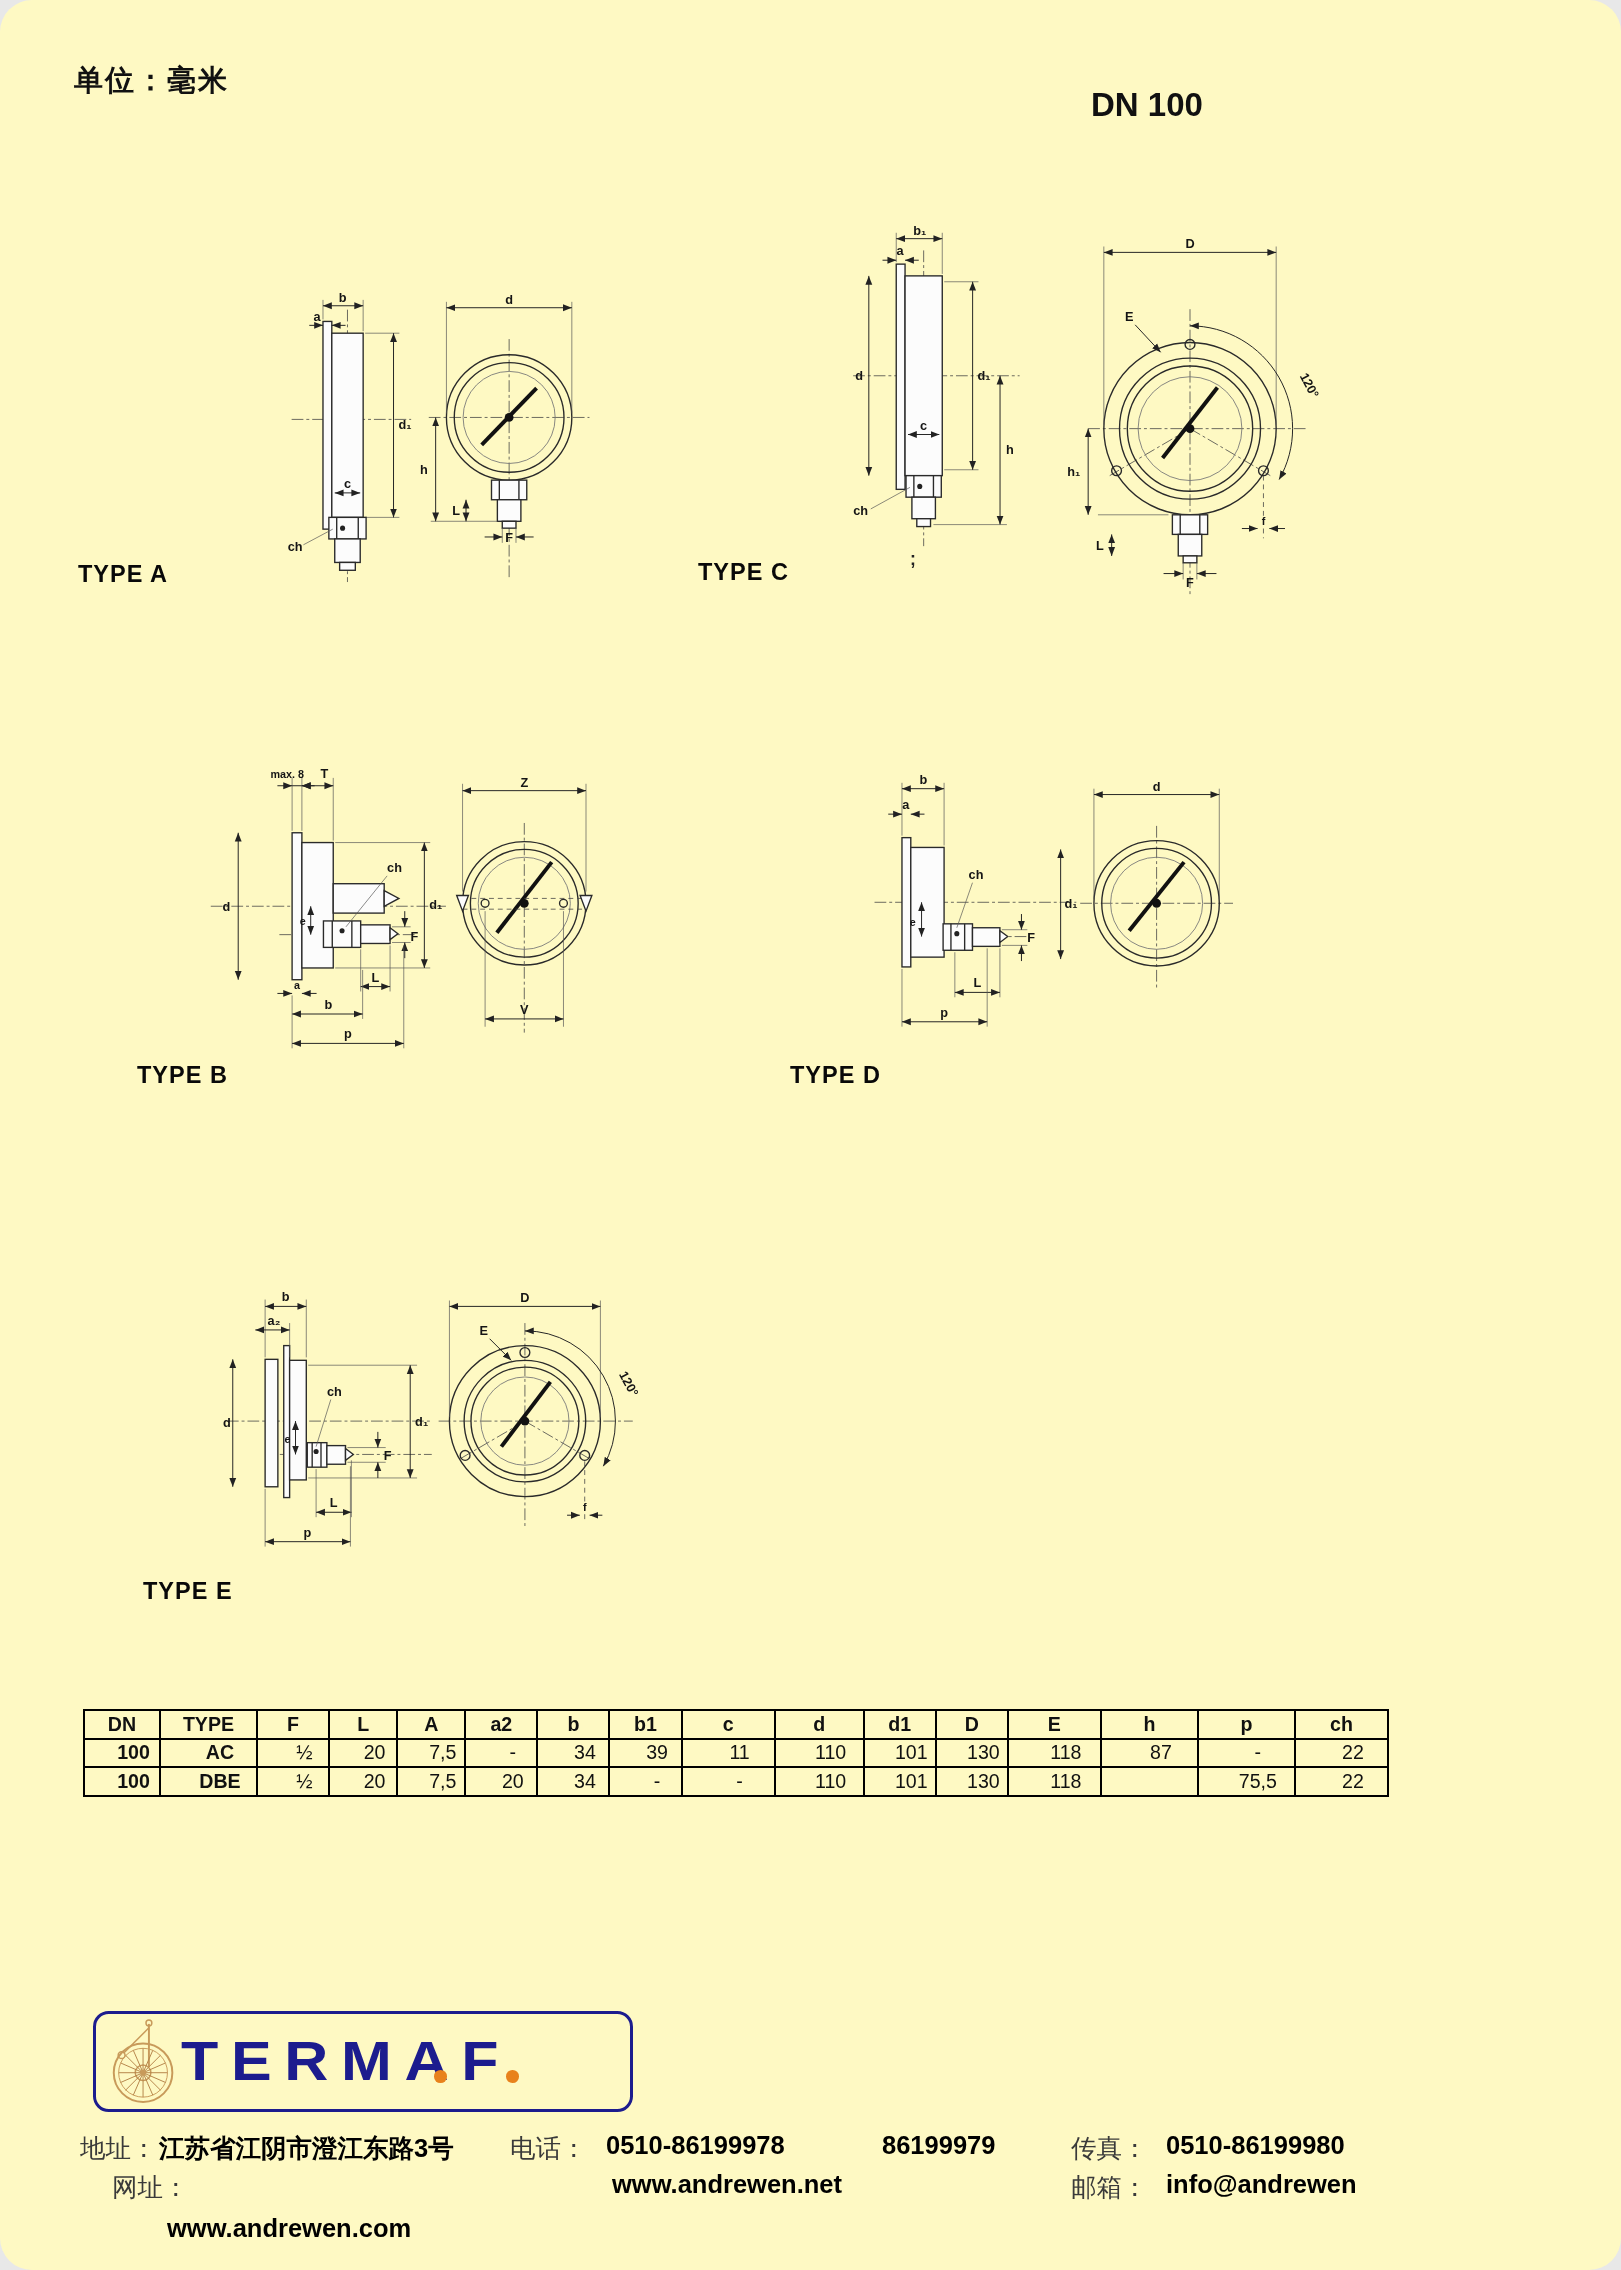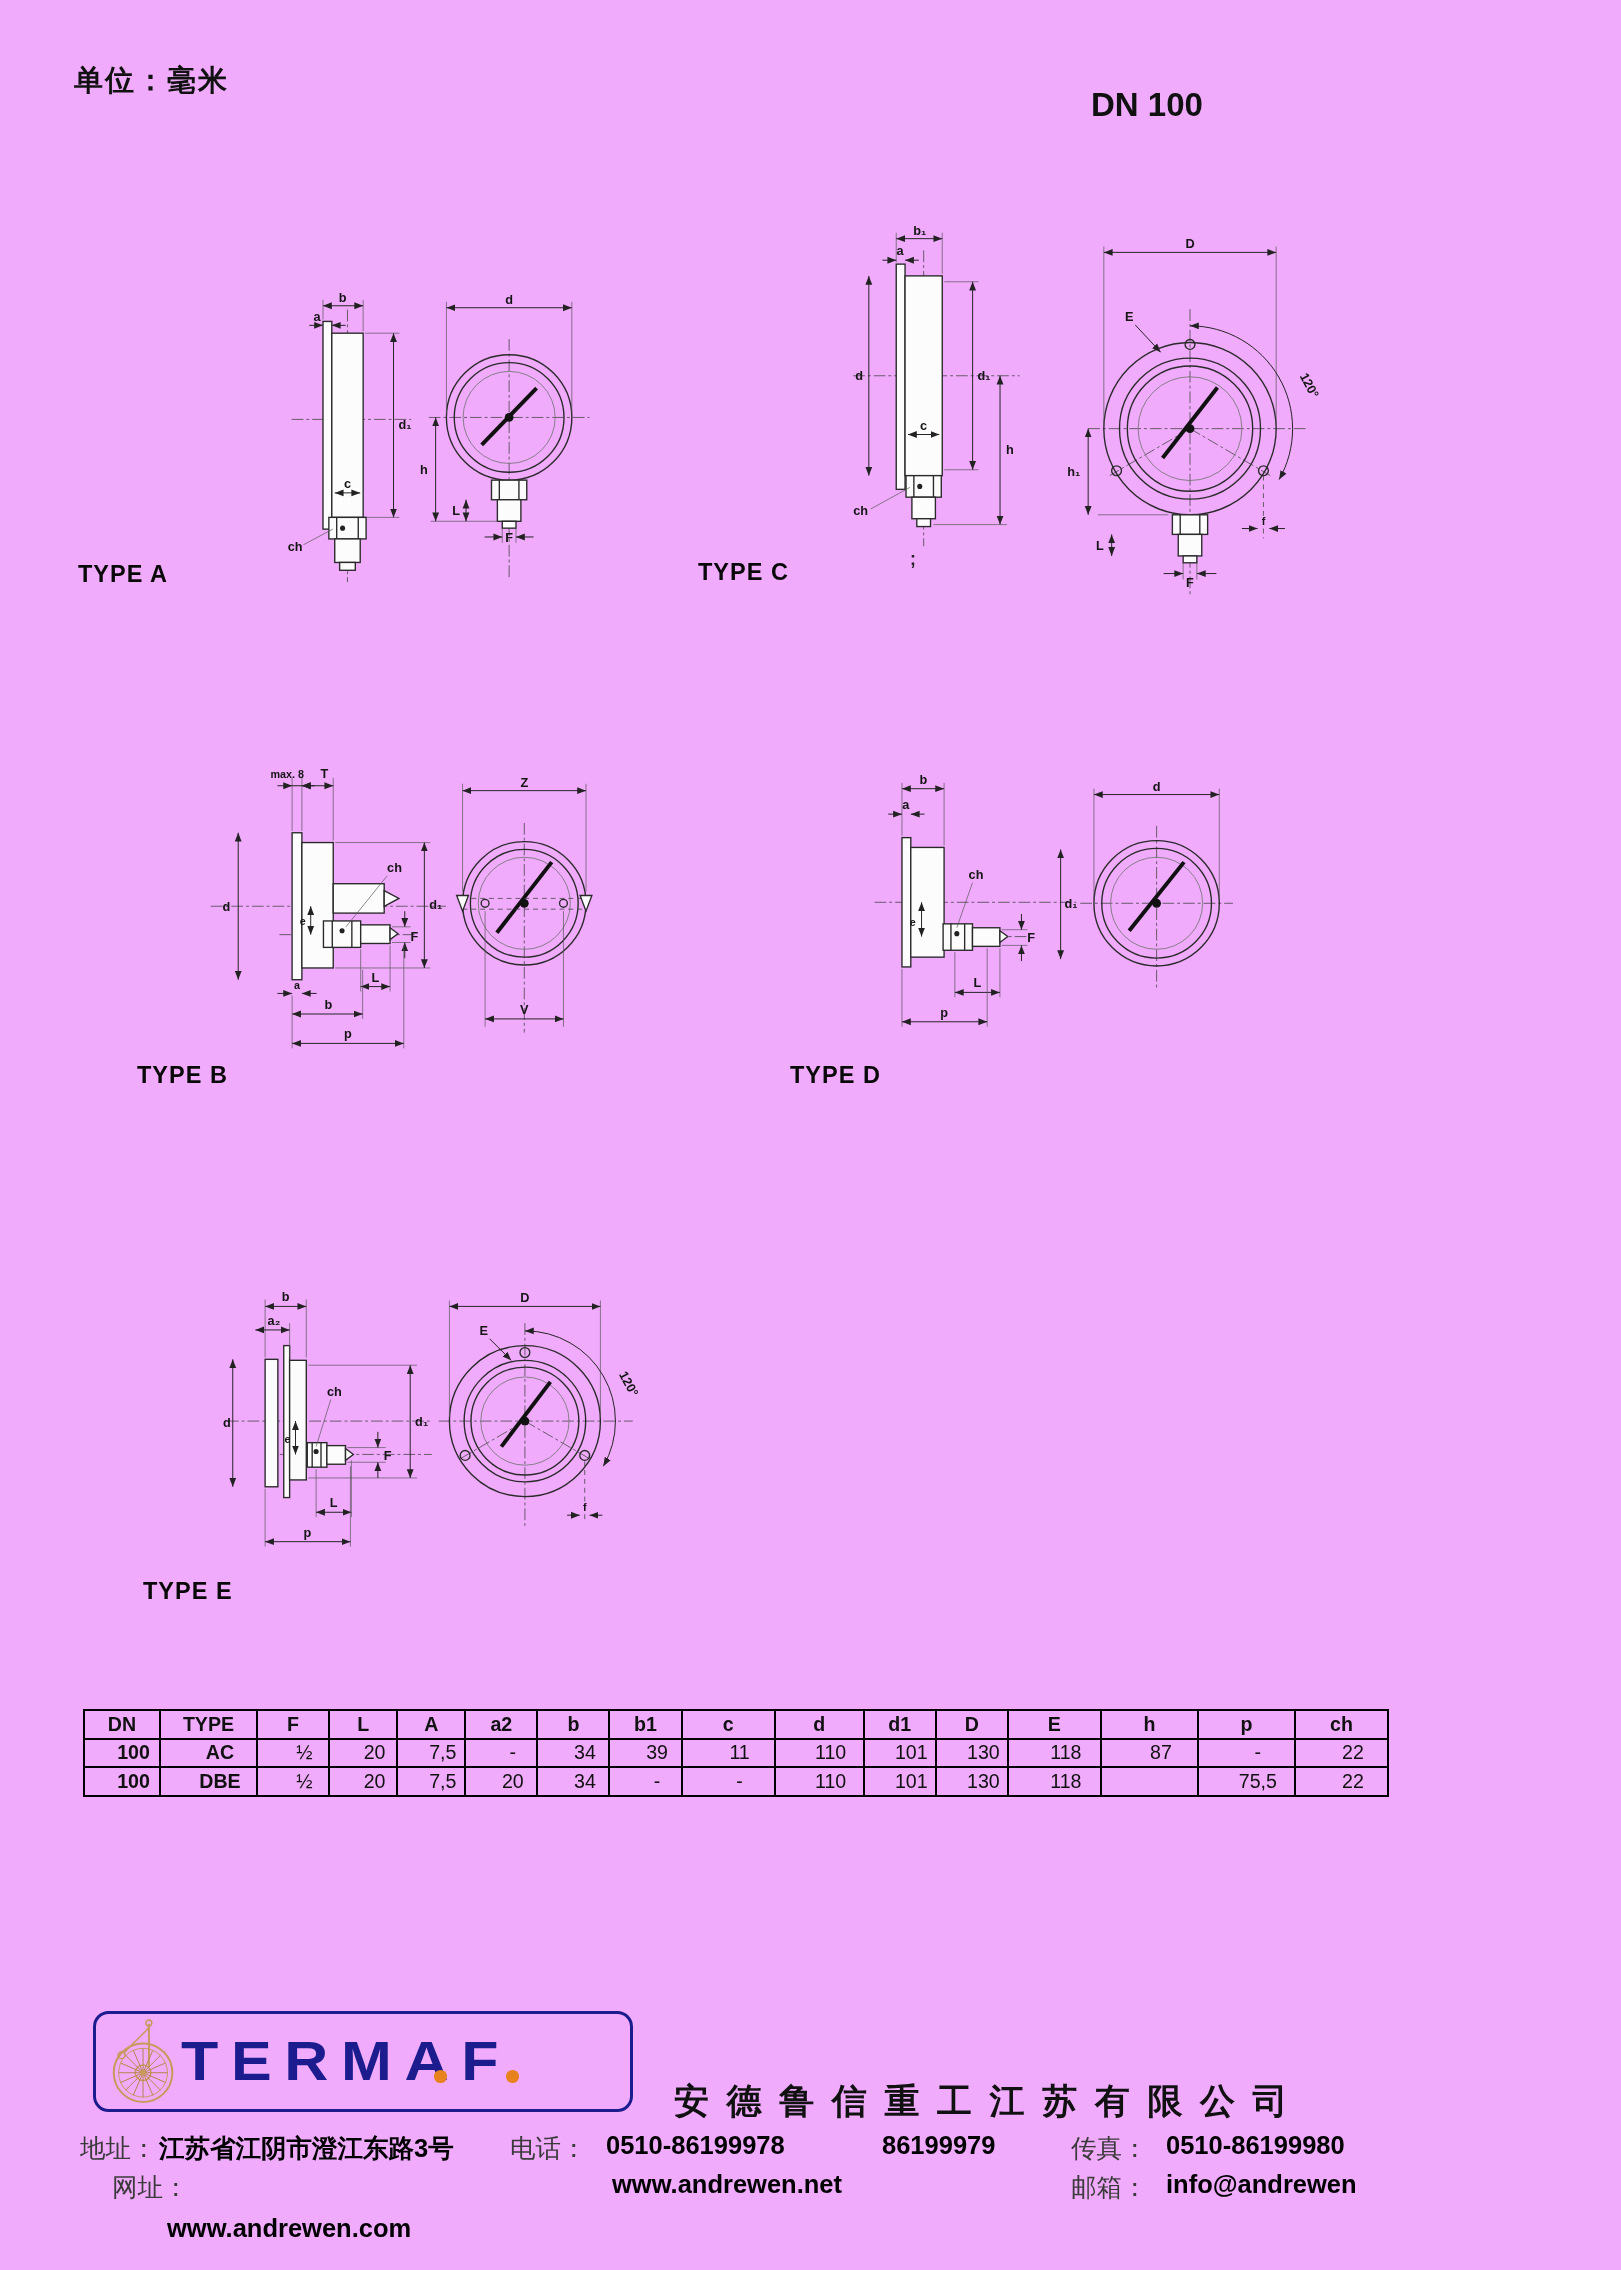--- a/index.html
+++ b/index.html
@@ -1,17 +1,17 @@
 <!DOCTYPE html>
 <html><head>
 <meta charset="utf-8">
 <style>
   html,body{margin:0;padding:0;background:#e8e8e8;}
-  #page{position:relative;width:1621px;height:2270px;background:#f0abfc;overflow:hidden;
-        font-family:"Liberation Sans",sans-serif;color:#111;}
+  #page{position:relative;width:1621px;height:2270px;background:#fef9c3;overflow:hidden;
+        font-family:"Liberation Sans",sans-serif;color:#111;border-radius:32px;}
   .abs{position:absolute;}
   .unit{font-size:29px;font-weight:bold;letter-spacing:2px;}
   .dn{font-size:33px;font-weight:bold;}
   .typelabel{font-size:23.5px;font-weight:bold;letter-spacing:1px;color:#090909;}
   .stray{font-size:17.6px;font-weight:bold;color:#222;}
 
   
   svg text.dl{font:bold 13px "Liberation Sans",sans-serif;fill:#151515;}
   svg text.dls{font:bold 11px "Liberation Sans",sans-serif;fill:#151515;}
   svg .ol{stroke:#2a2a2a;stroke-width:1.4;fill:none;}
@@ -507,21 +507,20 @@
         <line x1="17" y1="48" x2="63" y2="68"></line>
           <line x1="63" y1="48" x2="17" y2="68"></line>
       </g>
       <circle cx="40" cy="58" r="3" fill="#c89a5a"></circle>
     </svg>
     <div class="abs termaf" style="left:85px;top:13.7px;">TERMAF</div>
   </div>
   <div class="abs odot" style="left:434px;top:2070px;"></div>
   <div class="abs odot" style="left:506px;top:2070px;"></div>
 
-  <div class="abs company">安德鲁信重工江苏有限公司</div>
 
   <div class="abs flabel" style="left:80px;top:2131px;">地址：</div>
   <div class="abs fvalue" style="left:159px;top:2131px;">江苏省江阴市澄江东路3号</div>
   <div class="abs flabel" style="left:510px;top:2131px;">电话：</div>
   <div class="abs fvalue" style="left:606px;top:2131px;">0510-86199978</div>
   <div class="abs fvalue" style="left:882px;top:2131px;">86199979</div>
   <div class="abs flabel" style="left:1071px;top:2131px;">传真：</div>
   <div class="abs fvalue" style="left:1166px;top:2131px;text-align:center;">0510-86199980</div>
 
   <div class="abs flabel" style="left:80px;top:2170px;margin-left:32px;">网址：</div>

